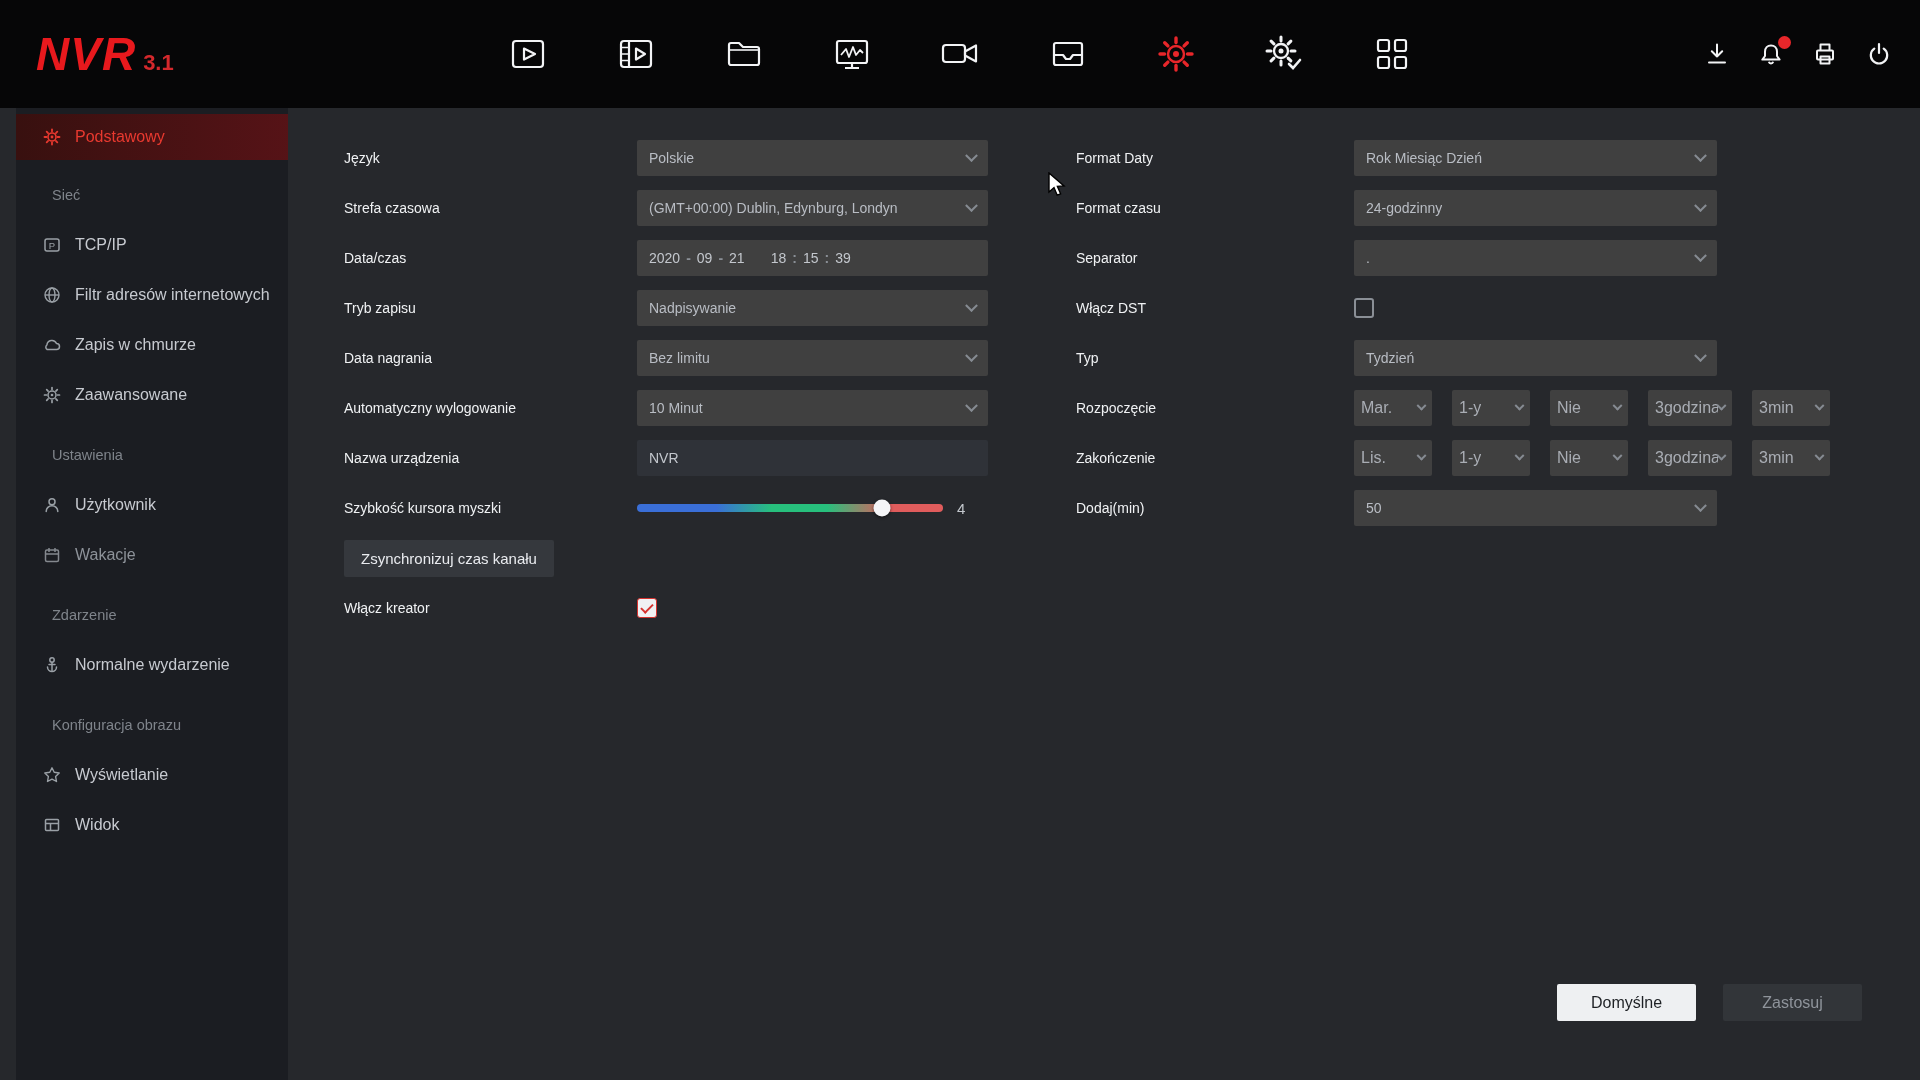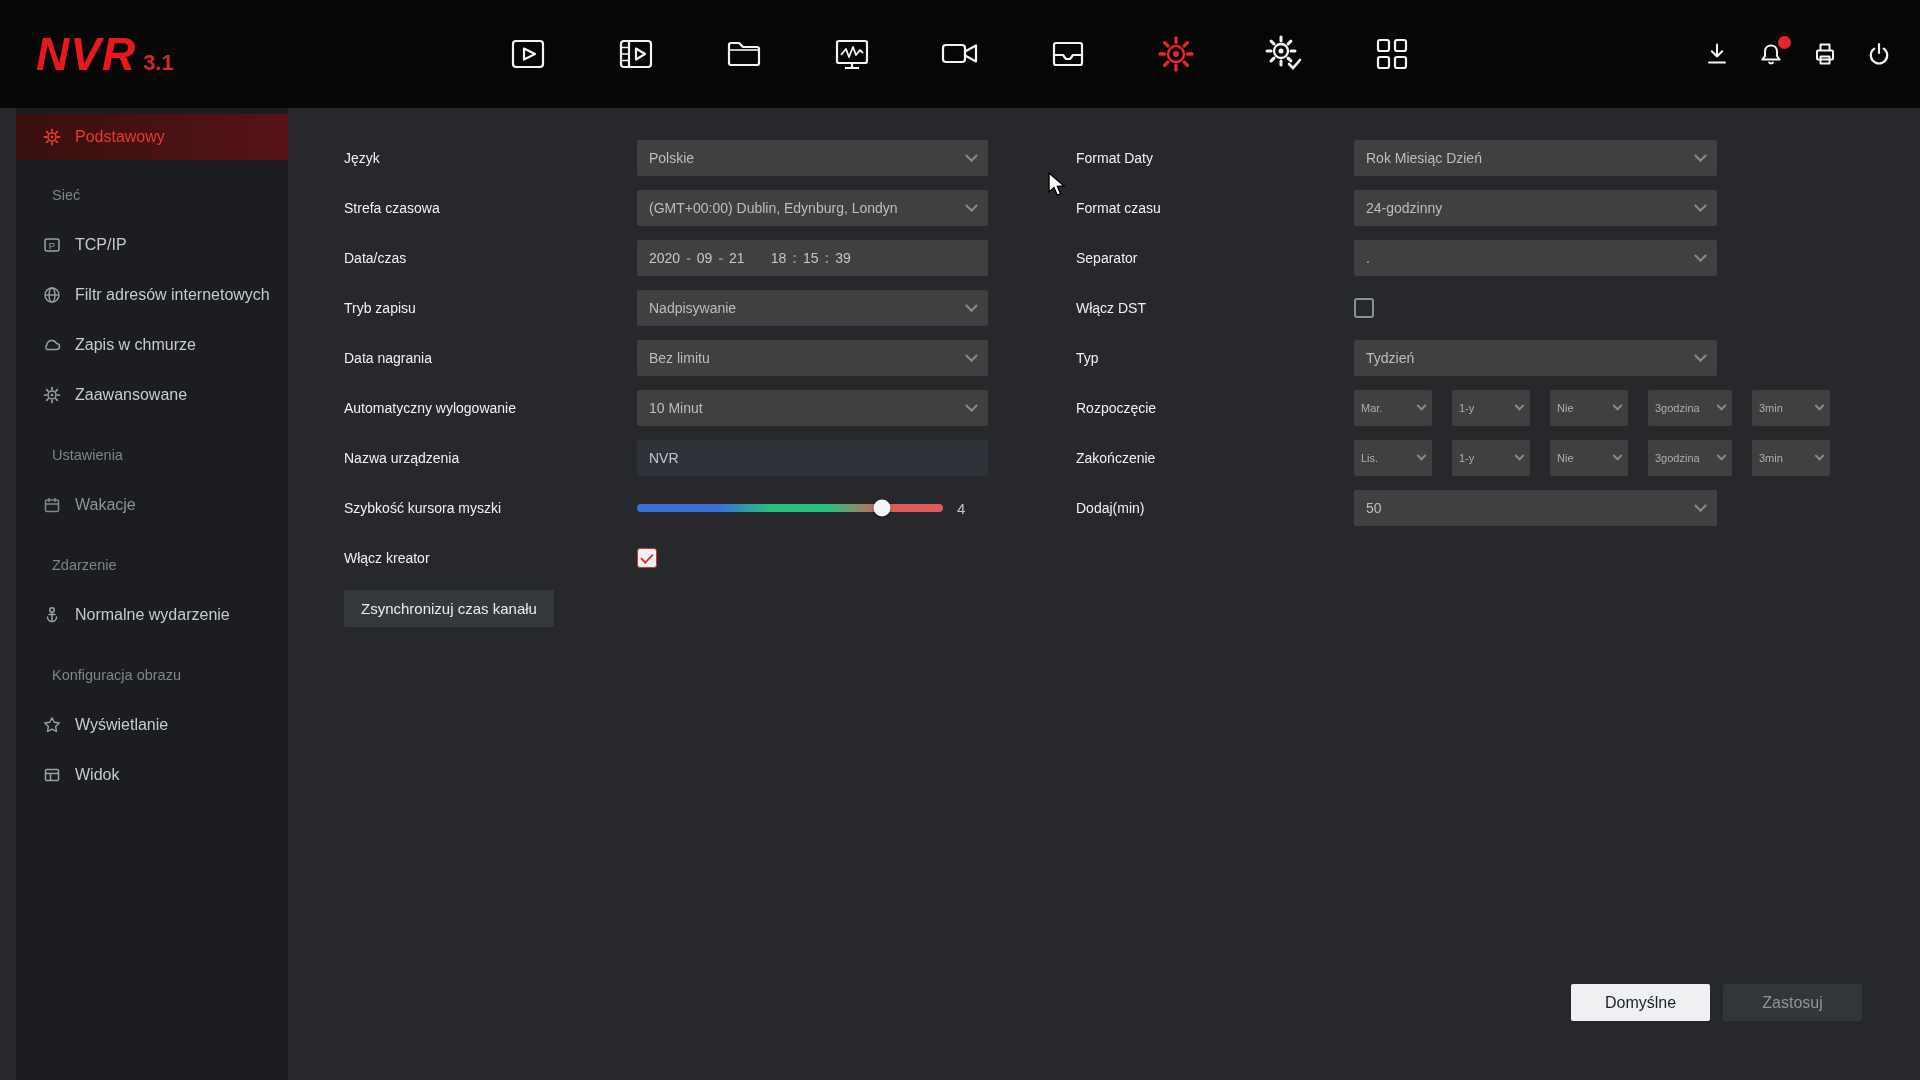--- a/index.html
+++ b/index.html
@@ -73,27 +73,27 @@
   
   .checkbox { width:20px; height:20px; border-radius:3px; cursor:pointer; display:flex; align-items:center; justify-content:center; }
   .checkbox.checked { background:#f0f1f3; border:1px solid #d6322e; }
   .checkbox.checked::after { content:""; width:10px; height:5px; border-left:2px solid #d6322e; border-bottom:2px solid #d6322e; transform:rotate(-45deg) translate(1px,-1px); }
   .checkbox.unchecked { background:transparent; border:2px solid #8a8f96; }
 
   .sync-btn { height:37px; padding:0 17px; background:#35383d; color:#e9ebef; font-size:15px; border:none; border-radius:2px; cursor:pointer; font-family:"Liberation Sans",sans-serif; }
 
   
   .multi { display:flex; gap:20px; }
-  .select.small { width:78px; padding:0 7px; font-size:11px; }
+  .select.small { width:78px; padding:0 7px; font-size:16px; }
   .select.small.wide { width:84px; }
   .select.small .chev { width:7px; height:7px; }
   .select.small .sval { color:#a9adb4; }
 
   
-  .footer-btns { position:absolute; right:58px; bottom:59px; display:flex; gap:13px; }
+  .footer-btns { position:absolute; right:58px; bottom:59px; display:flex; gap:27px; }
   .btn { width:139px; height:37px; border:none; border-radius:2px; font-size:16px; cursor:pointer; font-family:"Liberation Sans",sans-serif; }
   .btn-default { background:#eef0f2; color:#1d2024; }
   .btn-apply { background:#323539; color:#8f949b; }
 
   .cursor { position:absolute; left:1047px; top:172px; z-index:99; pointer-events:none; }
 
   svg { display:block; }
 </style>
 </head>
 <body>
@@ -272,20 +272,27 @@
             <path d="M10 4.5 V2.5"></path>
             <path d="M13.9 6.1 L15.3 4.7"></path>
           </g>
       </svg>
       <span>Zaawansowane</span>
     </div>
   </div>
 
   <div class="side-group">
     <div class="side-title">Ustawienia</div>
+    <div class="side-item">
+      <svg class="si" width="20" height="20" viewBox="0 0 20 20" fill="none" stroke="#9aa0a6" stroke-width="1.5" stroke-linecap="round">
+        <circle cx="10" cy="6.8" r="3"></circle>
+          <path d="M4.2 16.5 a5.8 5.8 0 0 1 11.6 0"></path>
+      </svg>
+      <span>Użytkownik</span>
+    </div>
     <div class="side-item dim">
       <svg class="si" width="20" height="20" viewBox="0 0 20 20" fill="none" stroke="#84888e" stroke-width="1.5" stroke-linejoin="round">
         <rect x="3.5" y="5" width="13" height="11.5" rx="1.5"></rect>
           <path d="M7 3 v4 M13 3 v4 M3.5 9 h13"></path>
       </svg>
       <span>Wakacje</span>
     </div>
   </div>
 
   <div class="side-group">
@@ -388,26 +395,26 @@
       <div class="flabel">Szybkość kursora myszki</div>
       <div class="slider-wrap">
         <div class="slider">
           <div class="slider-handle"></div>
         </div>
         <span class="slider-value">4</span>
       </div>
     </div>
 
     <div class="row">
+      <button class="sync-btn">Zsynchronizuj czas kanału</button>
+    </div>
+
+    <div class="row">
       <div class="flabel">Włącz kreator</div>
       <div class="checkbox checked"></div>
-    </div>
-
-    <div class="row">
-      <button class="sync-btn">Zsynchronizuj czas kanału</button>
     </div>
   </div>
 
   <div class="col col-right">
 
     <div class="row">
       <div class="flabel">Format Daty</div>
       <div class="select">
         <span class="sval">Rok Miesiąc Dzień</span>
         <span class="chev"></span>

